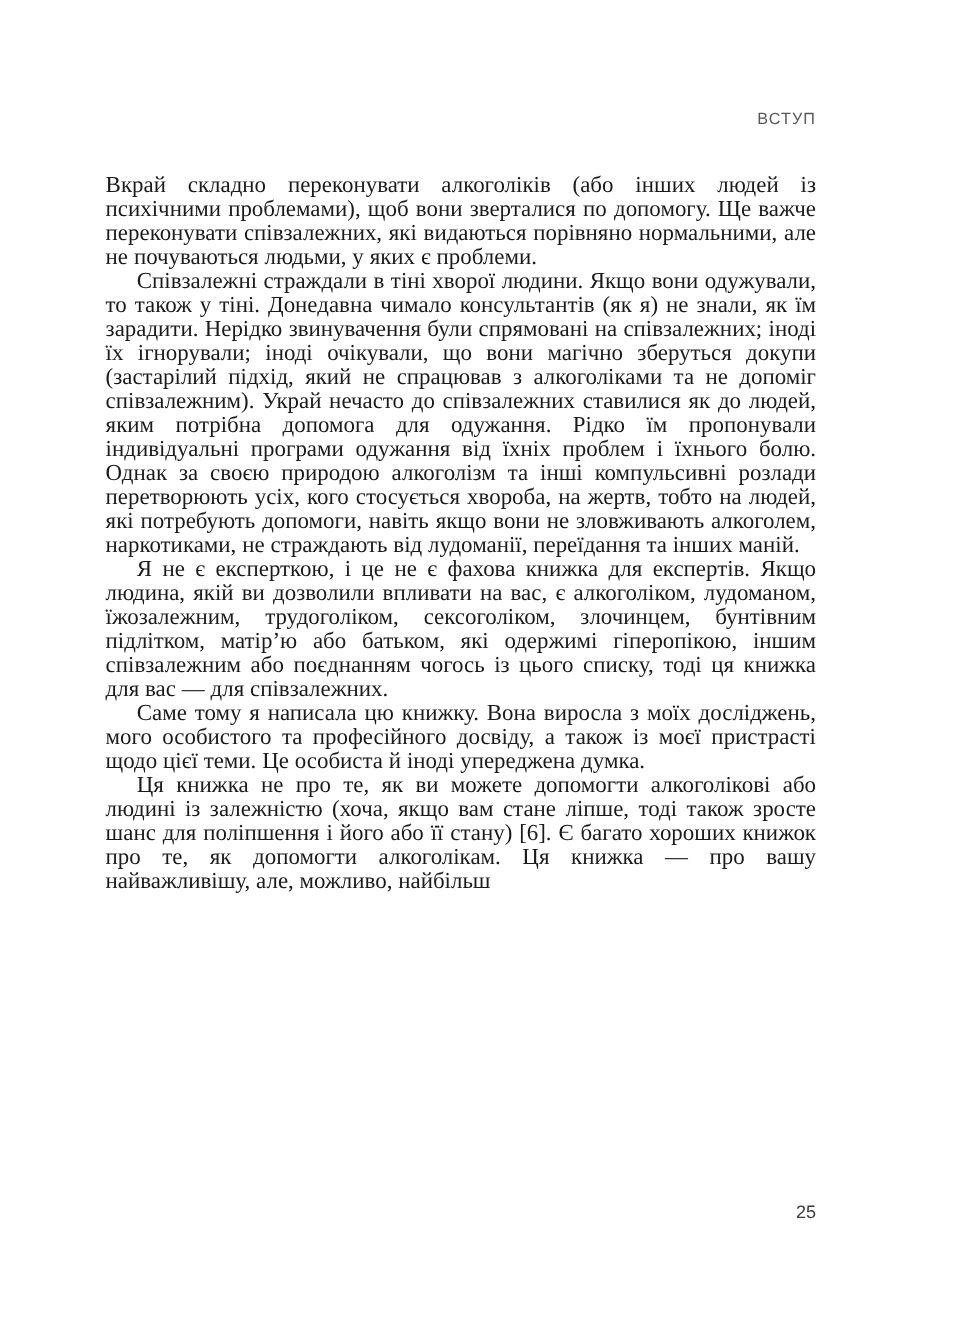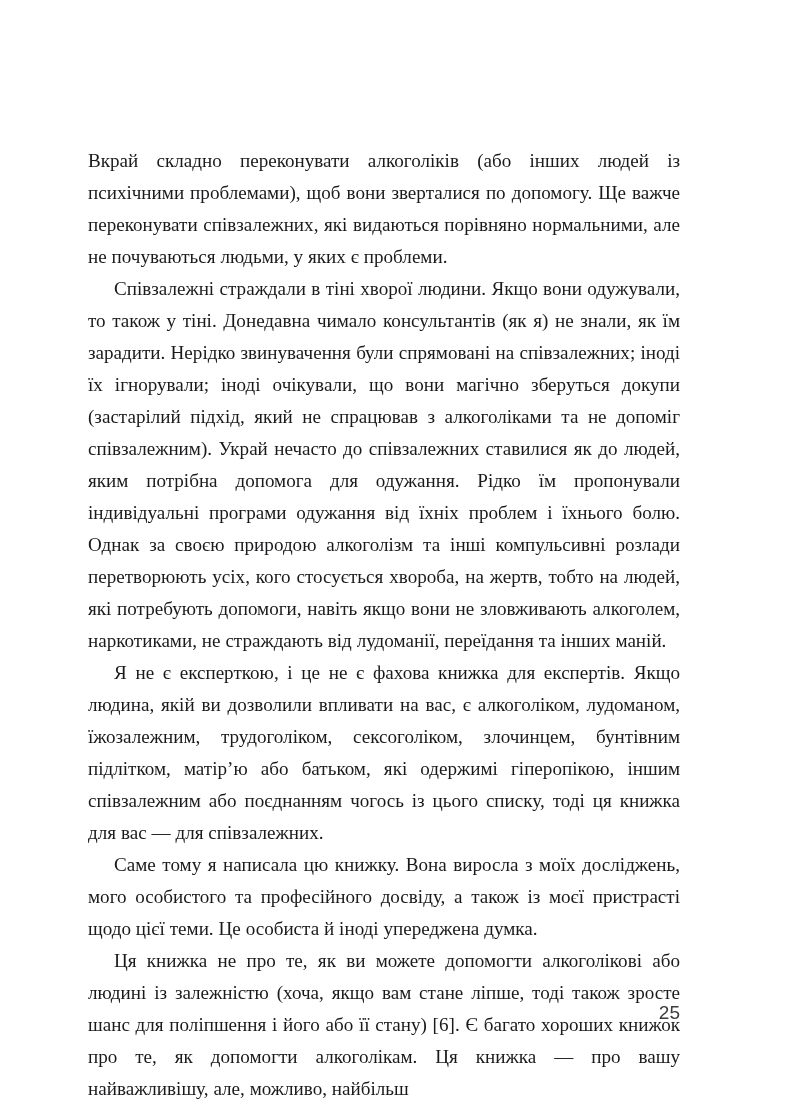--- a/index.html
+++ b/index.html
@@ -31,49 +31,50 @@
   .text-block {
     position: absolute;
     top: 145px;
     left: 88px;
     width: 592px;
   }
   .para {
     margin: 0;
     font-family: "Liberation Serif", "DejaVu Serif", serif;
     font-size: 19.1px;
-    line-height: 32px;
+    line-height: 20px;
     color: #1a1a1c;
     text-align: justify;
     text-justify: inter-word;
     text-indent: 26px;
     hyphens: manual;
     -webkit-hyphens: manual;
     word-spacing: 0.1px;
   }
   .para.first {
     text-indent: 0;
   }
   .page-number {
     position: absolute;
     top: 1003px;
     left: 88px;
     width: 592px;
     text-align: right;
     font-family: "Liberation Sans", sans-serif;
-    font-size: 19px;
+    font-size: 15px;
     color: #3b3b3f;
     line-height: 1;
   }
 </style>
 </head>
 <body>
 
 <div class="page">
 
+  <div class="running-header">ВСТУП</div>
 
   <div class="text-block">
     <p class="para first">Вкрай складно переконувати алкоголіків (або інших людей із психічними проблемами), щоб вони зверталися по допомогу. Ще важче переконувати співзалежних, які видаються порівняно нормальними, але не почуваються людьми, у яких є проблеми.</p>
     <p class="para">Співзалежні страждали в тіні хворої людини. Якщо вони одужували, то також у тіні. Донедавна чимало консультантів (як я) не знали, як їм зарадити. Нерідко звинувачення були спрямовані на співзалежних; іноді їх ігнорували; іноді очікували, що вони магічно зберуться докупи (застарілий підхід, який не спрацював з алкоголіками та не допоміг співзалежним). Украй нечасто до співзалежних ставилися як до людей, яким потрібна допомога для одужання. Рідко їм пропонували індивідуальні програми одужання від їхніх проблем і їхнього болю. Однак за своєю природою алкоголізм та інші компульсивні розлади перетворюють усіх, кого стосується хвороба, на жертв, тобто на людей, які потребують допомоги, навіть якщо вони не зловживають алкоголем, наркотиками, не страждають від лудоманії, переїдання та інших маній.</p>
     <p class="para">Я не є експерткою, і це не є фахова книжка для експертів. Якщо людина, якій ви дозволили впливати на вас, є алкоголіком, лудоманом, їжозалежним, трудоголіком, сексоголіком, злочинцем, бунтівним підлітком, матір’ю або батьком, які одержимі гіперопікою, іншим співзалежним або поєднанням чогось із цього списку, тоді ця книжка для вас — для співзалежних.</p>
     <p class="para">Саме тому я написала цю книжку. Вона виросла з моїх досліджень, мого особистого та професійного досвіду, а також із моєї пристрасті щодо цієї теми. Це особиста й іноді упереджена думка.</p>
     <p class="para">Ця книжка не про те, як ви можете допомогти алкоголікові або людині із залежністю (хоча, якщо вам стане ліпше, тоді також зросте шанс для поліпшення і його або її стану) [6]. Є багато хороших книжок про те, як допомогти алкоголікам. Ця книжка — про вашу найважливішу, але, можливо, найбільш</p>
   </div>
 
   <div class="page-number">25</div>

